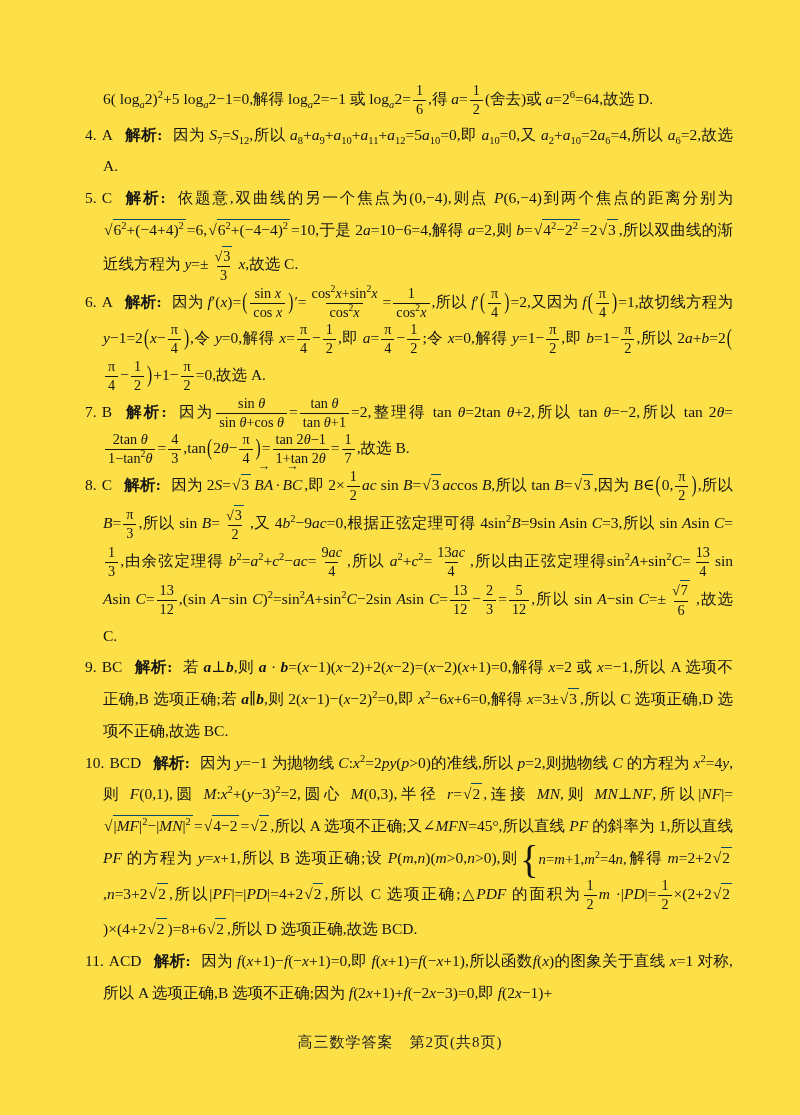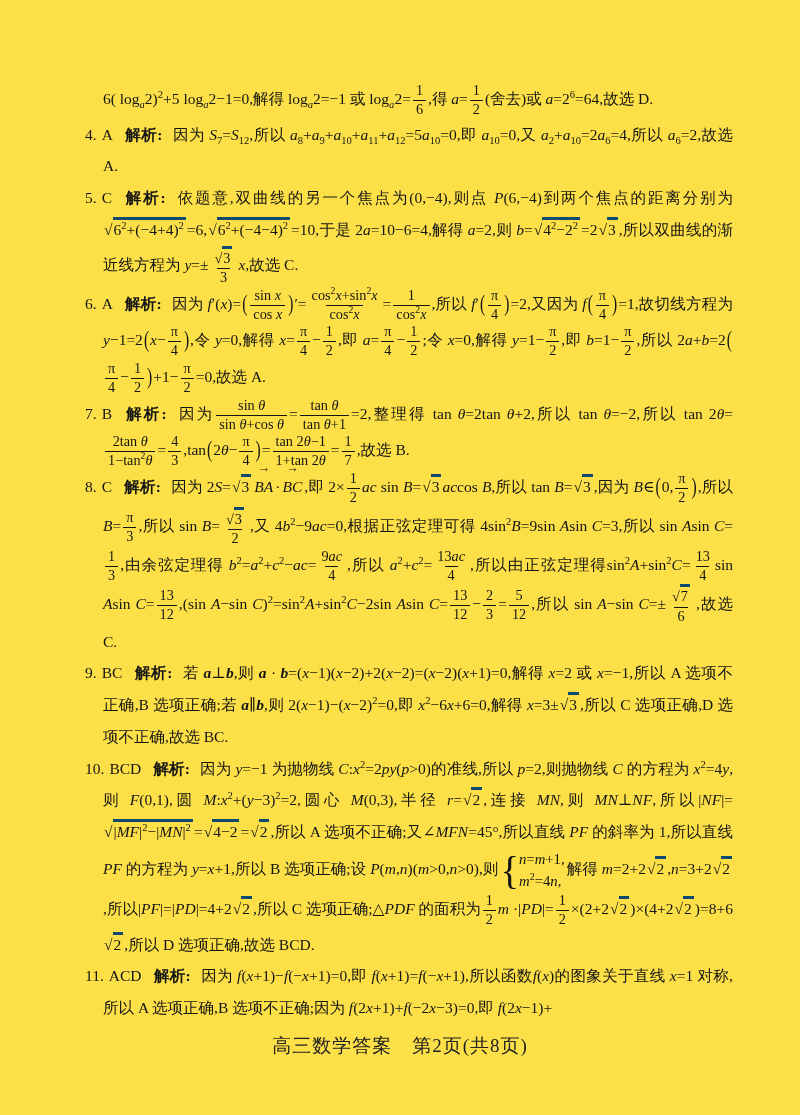--- a/index.html
+++ b/index.html
@@ -25,34 +25,34 @@
   .fr{
     display:inline-flex;flex-direction:column;align-items:center;
     vertical-align:middle;text-align:center;line-height:1.25;
     font-size:0.92em;margin:0 2px;text-indent:0;
   }
   .fr>.n{padding:0 3px;}
   .fr>.d{border-top:1px solid #141414;padding:0 3px;}
   
   .sq{display:inline-flex;align-items:baseline;text-indent:0;margin:0 1px;}
   .sq>.rad{line-height:1;}
-  .sq>.rcd{border-top:3px solid #0c4a6e;padding:0 2px 0 1px;line-height:1.35;}
+  .sq>.rcd{border-top:1px solid #0c4a6e;padding:0 2px 0 1px;line-height:1.35;}
   
   .vc{position:relative;display:inline-block;font-style:italic;margin:0 2px;text-indent:0;}
   .vc>.ar{position:absolute;top:-0.72em;left:0;right:0;text-align:center;
     font-size:0.8em;line-height:1;font-style:normal;}
   
   .cs{display:inline-flex;align-items:center;vertical-align:middle;text-indent:0;margin:0 2px;}
   .cs>.brc{font-size:2.5em;font-weight:300;line-height:0.9;transform:scaleY(1.05);}
-  .cs>.col{display:inline-flex;flex-direction:column;text-align:left;line-height:1.5;font-size:0.95em;}
+  .cs>.col{display:inline-flex;text-align:right;line-height:1.5;font-size:0.95em;}
   
   .bp{display:inline-block;transform:scaleY(1.45);margin:0 1px;text-indent:0;}
   .footer{
     position:absolute;left:0;right:0;top:1033px;text-align:center;
-    font-size:19px;letter-spacing:1px;color:#222;
+    font-size:15px;letter-spacing:1px;color:#222;
   }
 </style>
 </head>
 <body>
 
 <div class="page">
   <main class="content" id="items">
       <p class="item cont"><span class="mc">6( log<sub><span class="it">a</span></sub>2)<sup>2</sup>+5 log<sub><span class="it">a</span></sub>2−1=0,解得 log<sub><span class="it">a</span></sub>2=−1 或 log<sub><span class="it">a</span></sub>2=<span class="fr">
             <span class="n">1</span>
             <span class="d">6</span>

